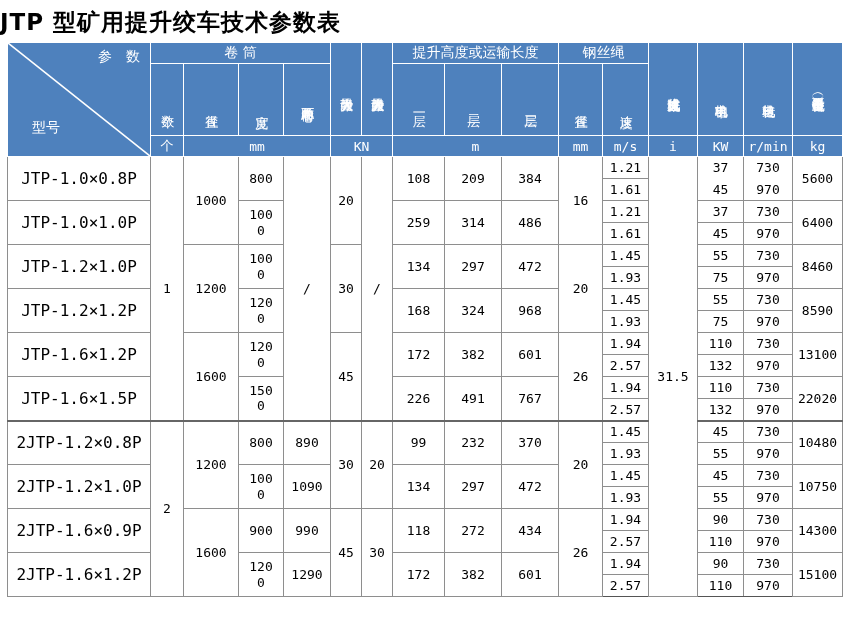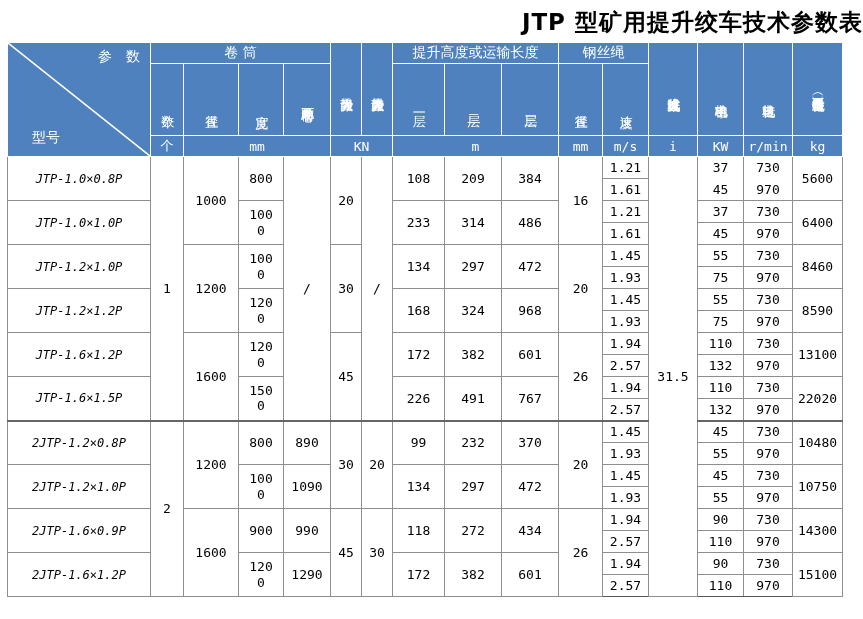--- a/index.html
+++ b/index.html
@@ -1,43 +1,43 @@
 <!DOCTYPE html>
 <html style="--hdr-bg: #4e81bd;"><head>
 <meta charset="utf-8">
 <style>
   html,body{margin:0;padding:0;background:#fff;}
   .page{position:relative;width:863px;height:619px;background:#fff;overflow:hidden;
         font-family:"DejaVu Sans",sans-serif;color:#000;}
-  .title{margin:0;padding-top:7px;text-align:right;font-size:23px;font-weight:bold;
+  .title{margin:0;padding-top:7px;text-align:left;font-size:23px;font-weight:bold;
          letter-spacing:1px;font-family:"DejaVu Sans",sans-serif;}
   table.tbl{position:absolute;left:7px;top:42px;border-collapse:collapse;table-layout:fixed;}
   th,td{padding:0 2px;text-align:center;vertical-align:middle;overflow:hidden;}
   thead th{background:var(--hdr-bg,#4e81bd);color:#fff;border:1px solid #fff;
            font-weight:normal;font-size:14px;}
   thead tr.r1{height:21px;}
   thead tr.r2{height:72px;}
   thead tr.r3{height:21px;}
   .u{font-family:"DejaVu Sans Mono","DejaVu Sans",monospace;font-size:13px;}
   
   .v{writing-mode:vertical-rl;display:inline-block;line-height:1.12;font-size:13px;letter-spacing:0;}
   .vlr{writing-mode:vertical-lr;}
   .h42{height:42px;} .h68{height:68px;} .h55{height:55px;}
   
   .corner{position:relative;padding:0;}
   .corner svg{position:absolute;left:0;top:0;width:100%;height:100%;}
   .corner line{stroke:#fff;stroke-width:1.6;vector-effect:non-scaling-stroke;}
   .c-param{position:absolute;top:5px;right:10px;font-size:14px;margin-left:7px;}
-  .c-model{position:absolute;bottom:9px;left:24px;font-size:14px;}
+  .c-model{position:absolute;bottom:19px;left:24px;font-size:14px;}
   
   tbody td{border:1px solid #8e8e8e;font-size:13px;background:#fff;}
   tbody tr{height:22px;}
   tbody tr:last-child td{border-bottom-color:#555;}
   .num{font-family:"DejaVu Sans Mono","DejaVu Sans",monospace;font-size:13px;}
-  .model{font-family:"DejaVu Sans Mono","DejaVu Sans",monospace;font-size:12px;font-style:italic;}
+  .model{font-family:"DejaVu Sans Mono","DejaVu Sans",monospace;font-size:16px;}
   .wrapnum{display:inline-block;max-width:3ch;word-break:break-all;line-height:1.2;
            font-family:"DejaVu Sans Mono","DejaVu Sans",monospace;}
   .nb{border-bottom-style:hidden;}
   tr.grp td{border-top-width:2px;border-top-color:#666;}
 </style>
 </head>
 <body>
 
 <div class="page">
   <h1 class="title">JTP 型矿用提升绞车技术参数表</h1>
@@ -124,21 +124,21 @@
           <td rowspan="2" class="num">5600</td>
         </tr>
         <tr>
           <td class="num">1.61</td>
           <td class="num">45</td>
           <td class="num">970</td>
         </tr>
         <tr>
           <td rowspan="2" class="model">JTP-1.0×1.0P</td>
           <td rowspan="2" class="num"><span class="wrapnum">1000</span></td>
-          <td rowspan="2" class="num">233</td>
+          <td rowspan="2" class="num">259</td>
           <td rowspan="2" class="num">314</td>
           <td rowspan="2" class="num">486</td>
           <td class="num">1.21</td>
           <td class="num">37</td>
           <td class="num">730</td>
           <td rowspan="2" class="num">6400</td>
         </tr>
         <tr>
           <td class="num">1.61</td>
           <td class="num">45</td>

